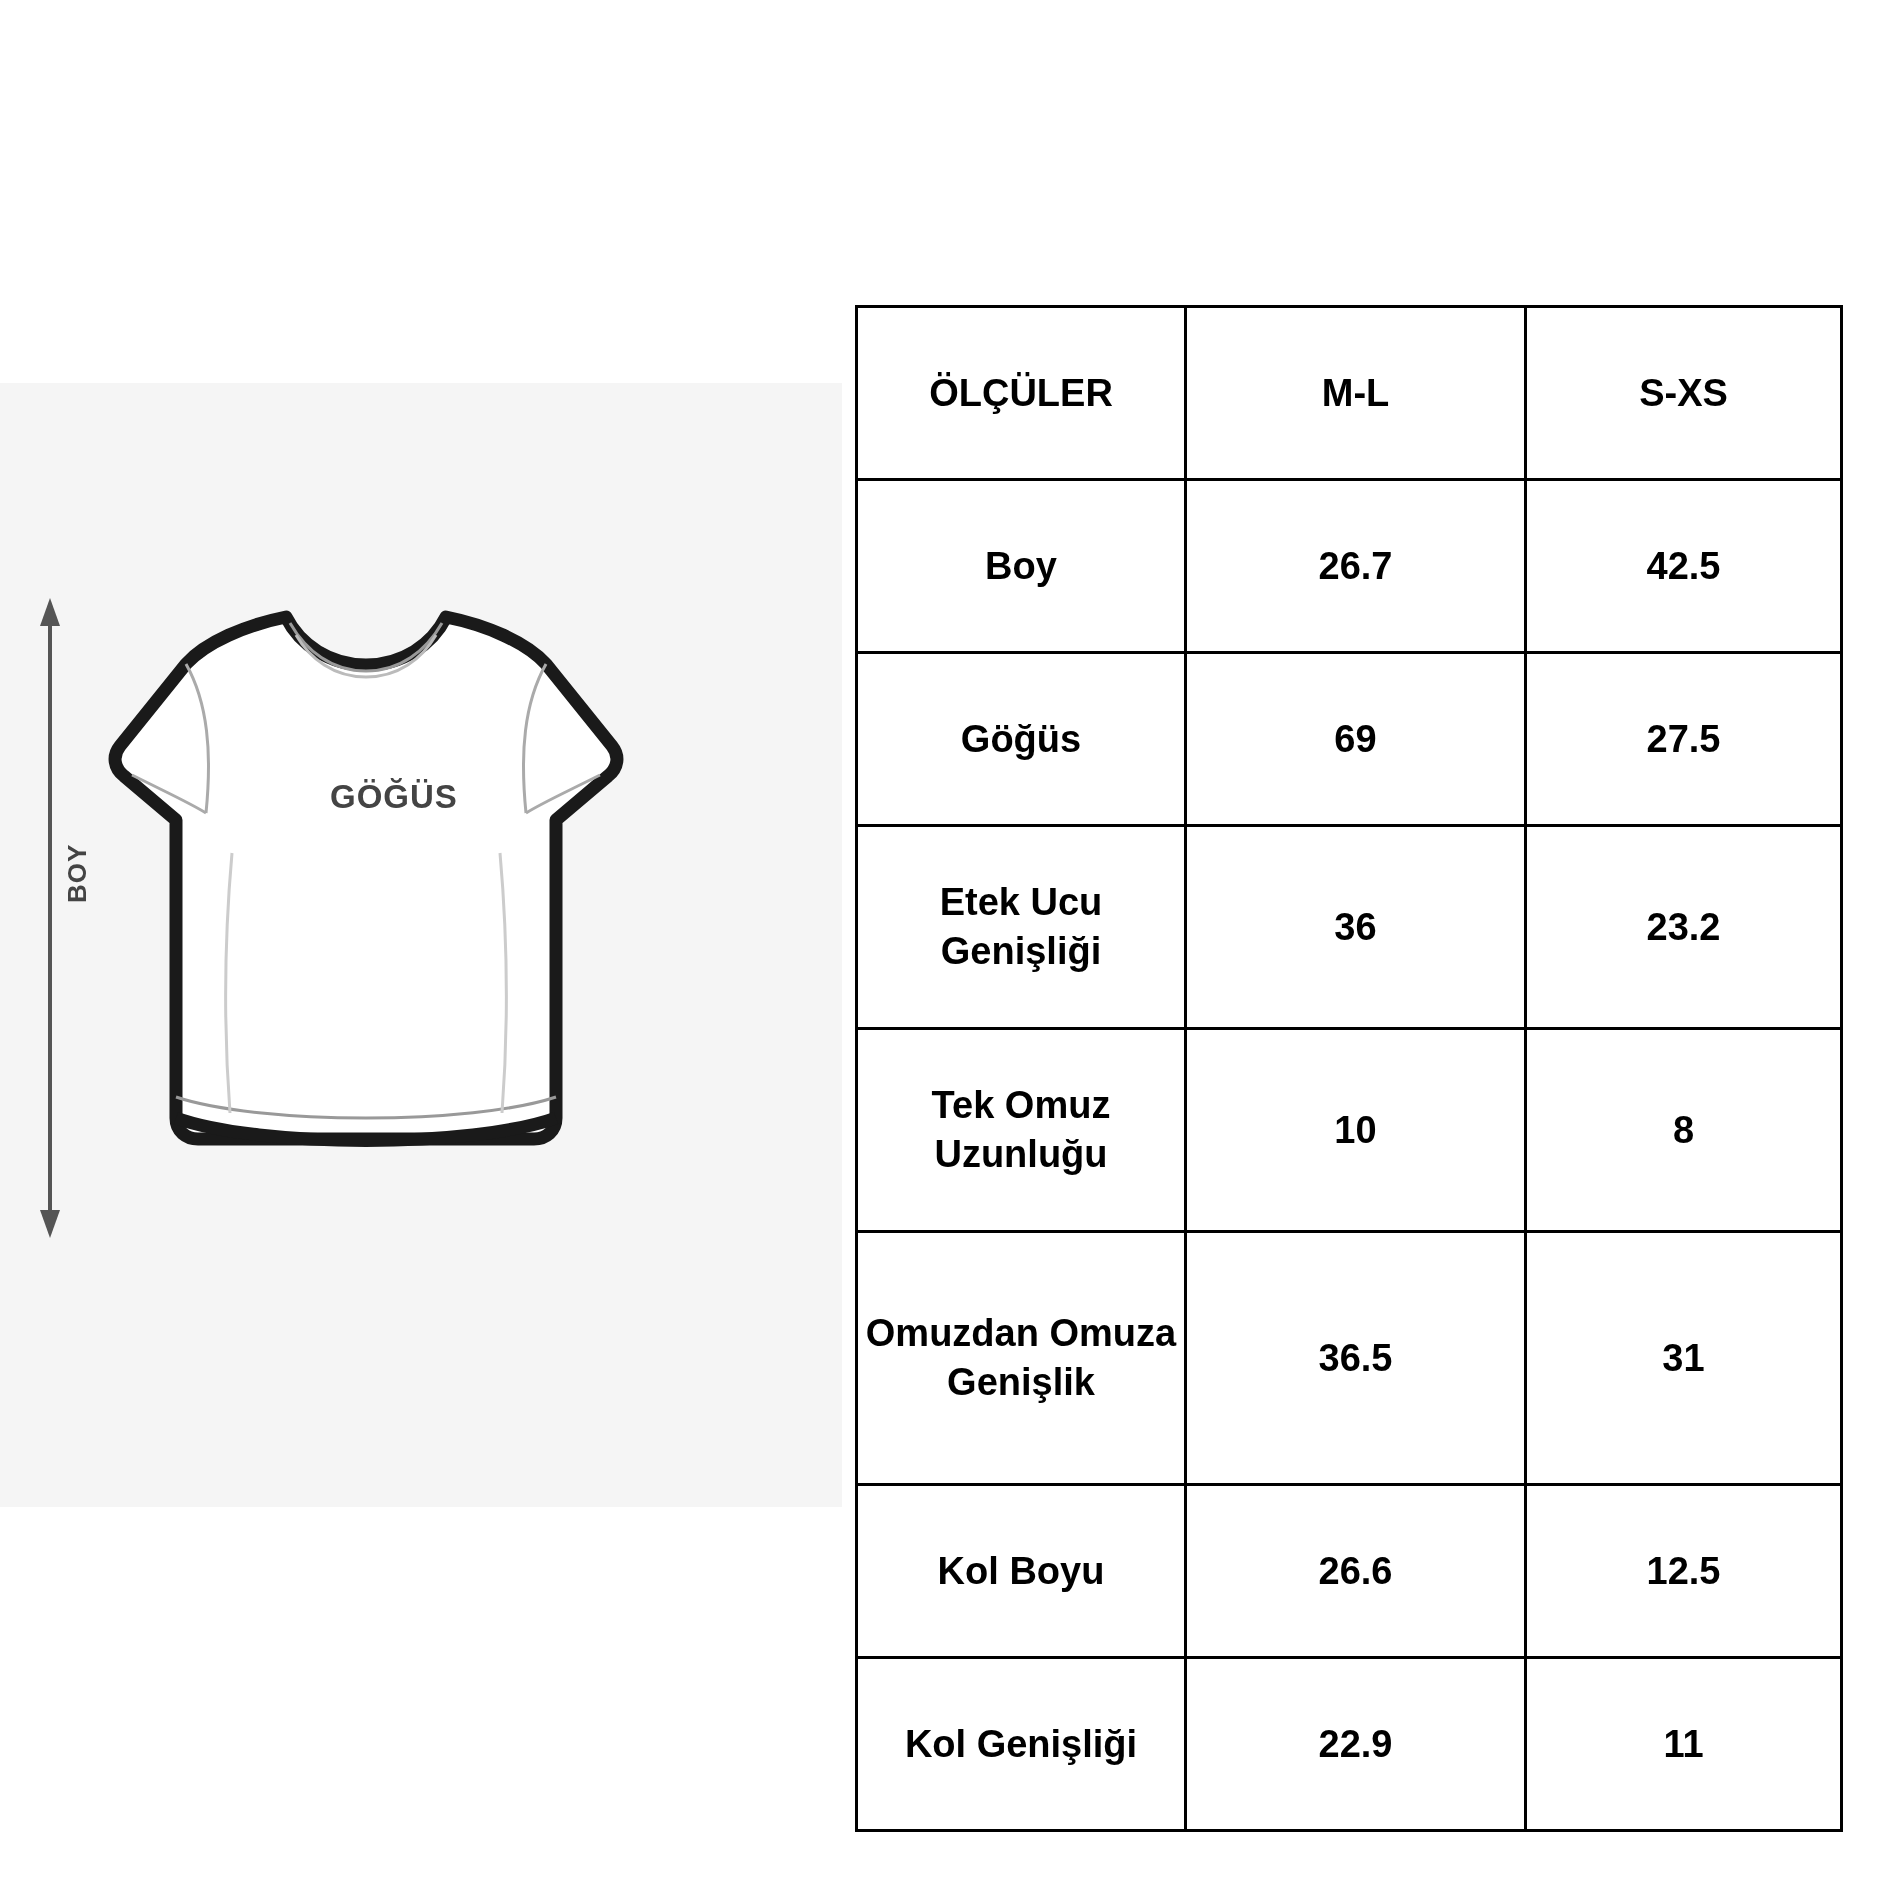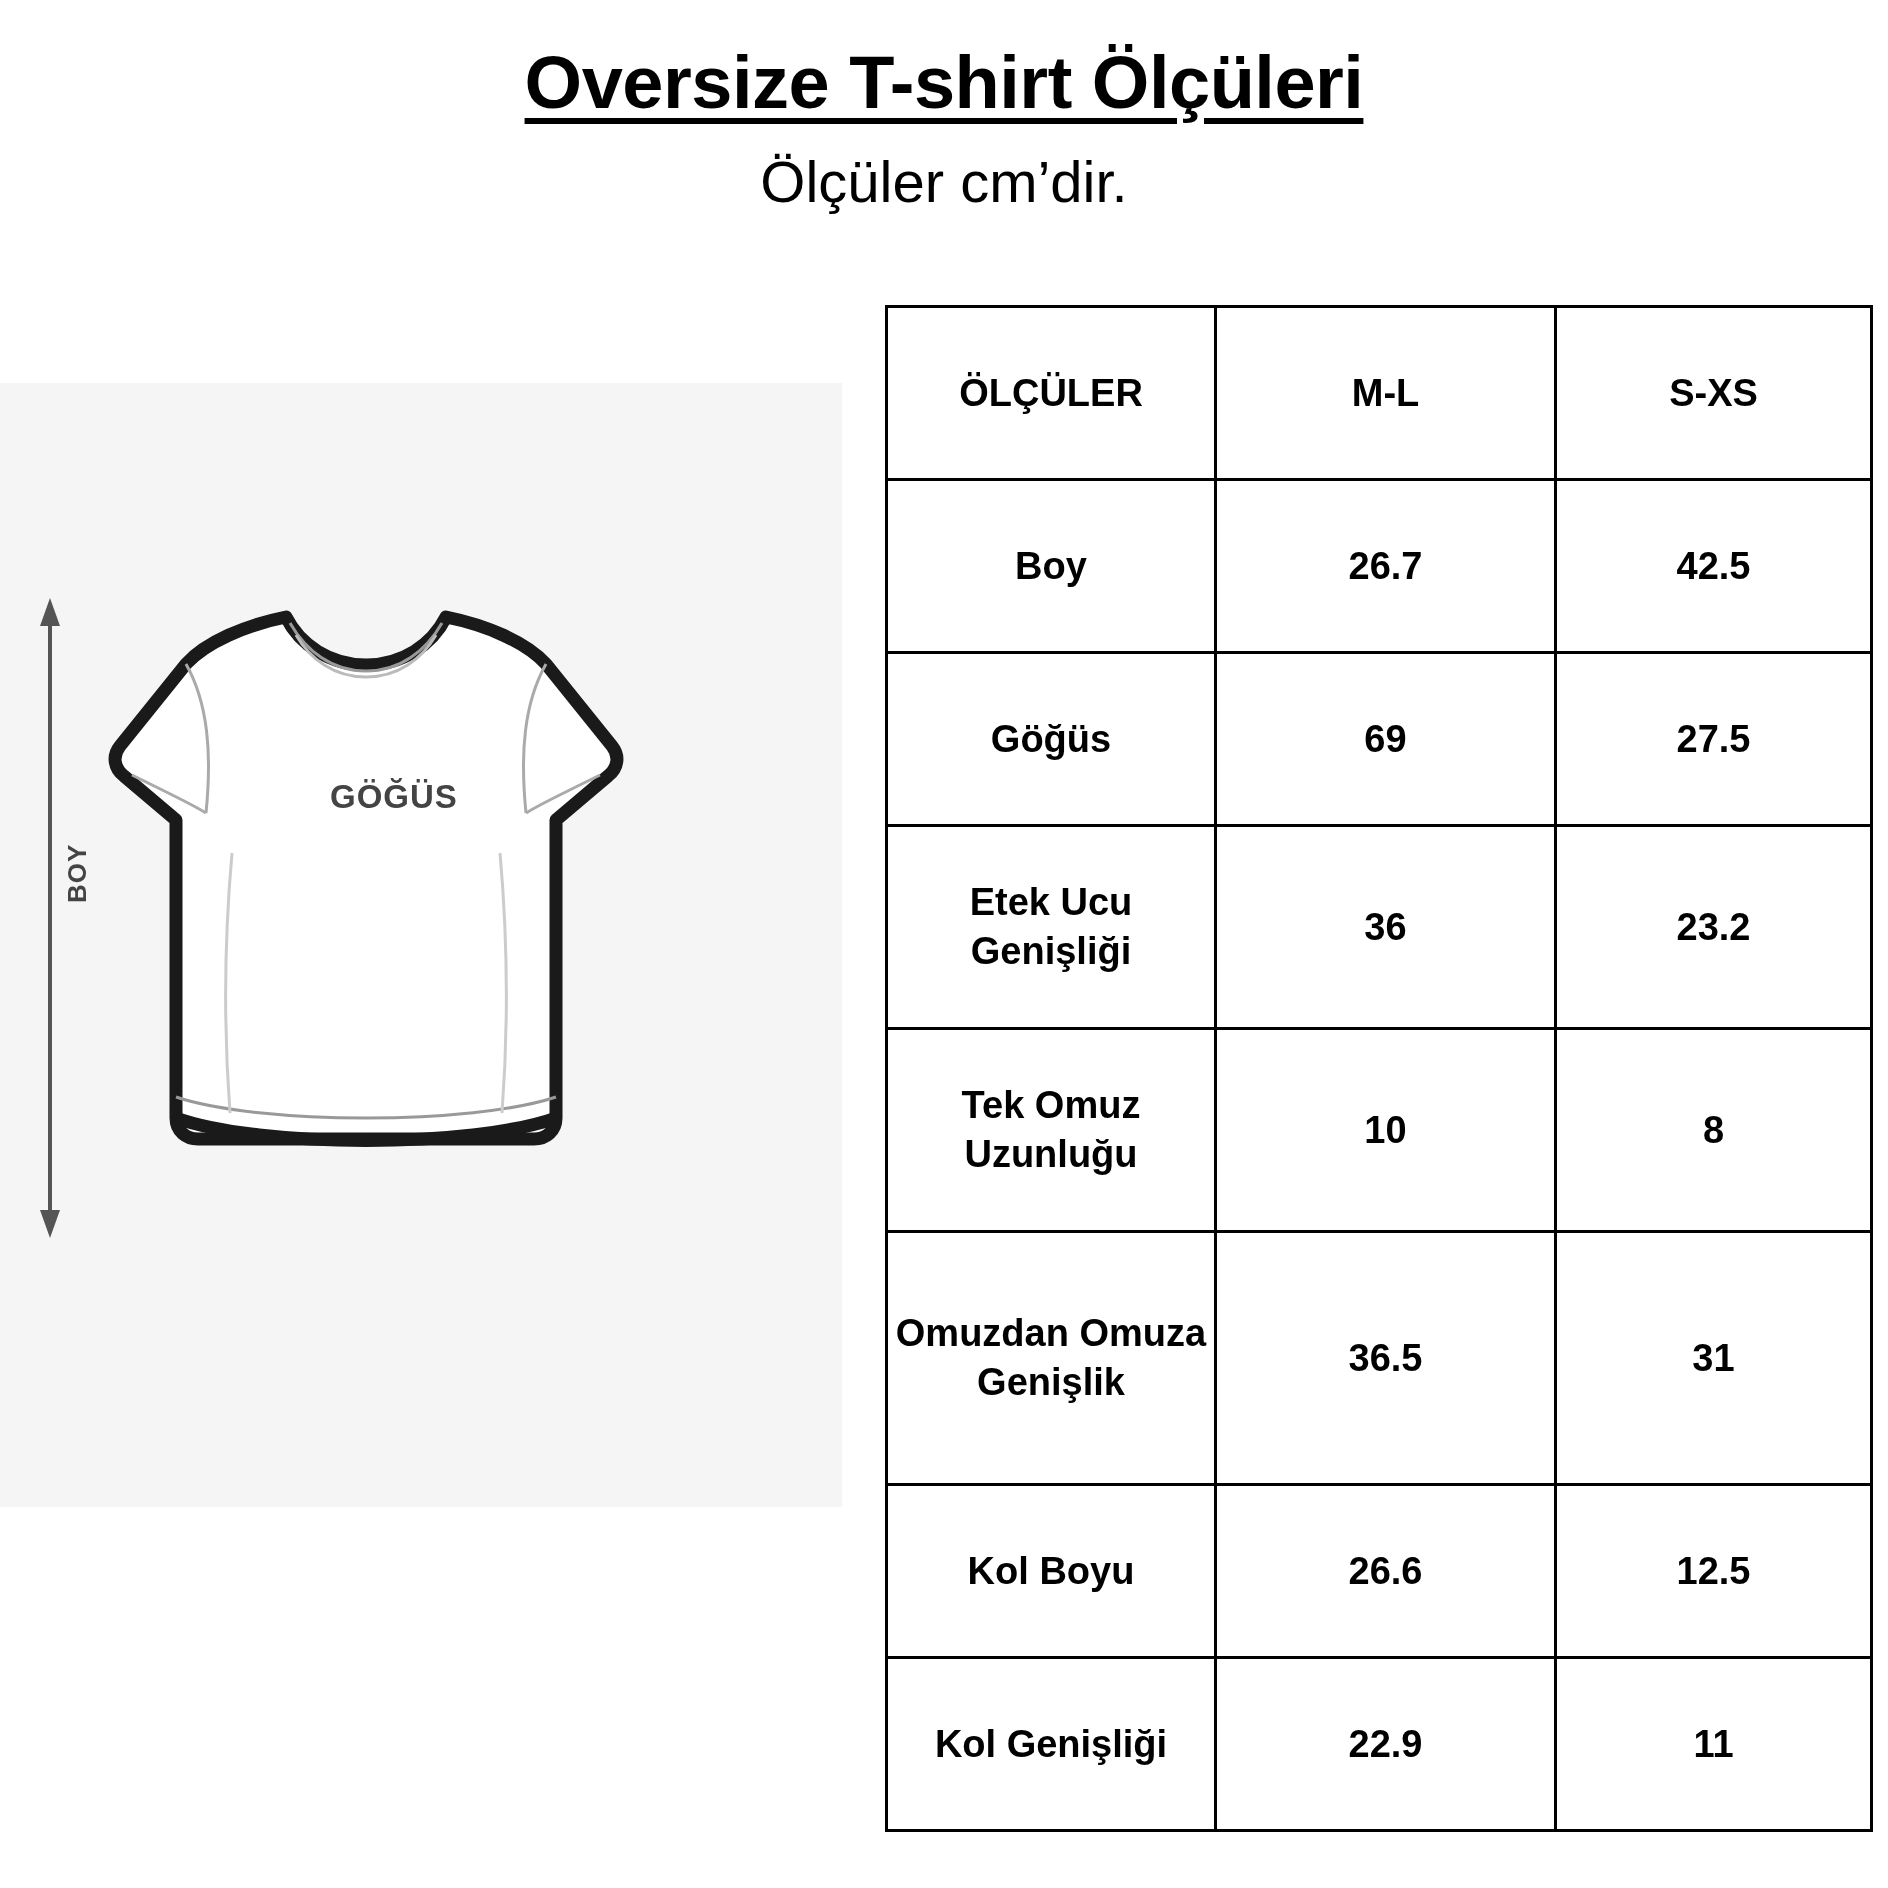--- a/index.html
+++ b/index.html
@@ -81,21 +81,21 @@
     font-size: 33px;
     font-weight: bold;
     color: #444444;
     letter-spacing: 1px;
     white-space: nowrap;
   }
 
   
   .table-zone {
     position: absolute;
-    left: 885px;
+    left: 855px;
     top: 305px;
     width: 985px;
   }
   table.size-table {
     border-collapse: collapse;
     width: 985px;
     table-layout: fixed;
   }
   table.size-table td, table.size-table th {
     border: 3px solid #000000;
@@ -124,24 +124,20 @@
   .r-h4 td { height: 180px; }
   .r-h5 td { height: 230px; }
   .r-h6 td { height: 150px; }
   .r-h7 td { height: 150px; }
 </style>
 </head>
 <body>
 
 <div class="page">
 
-  <div class="header">
-    <h1 class="title">Oversize T-shirt Ölçüleri</h1>
-    <div class="subtitle">Ölçüler cm’dir.</div>
-  </div>
 
   <div class="illustration">
     <svg class="shirt-wrap" viewBox="0 0 842 1124" aria-hidden="true">
 
       <g stroke="#555555" stroke-width="4" fill="none">
         <line x1="50" y1="230" x2="50" y2="840"></line>
       </g>
       <polygon points="50,215 40,243 60,243" fill="#555555"></polygon>
       <polygon points="50,855 40,827 60,827" fill="#555555"></polygon>
 

